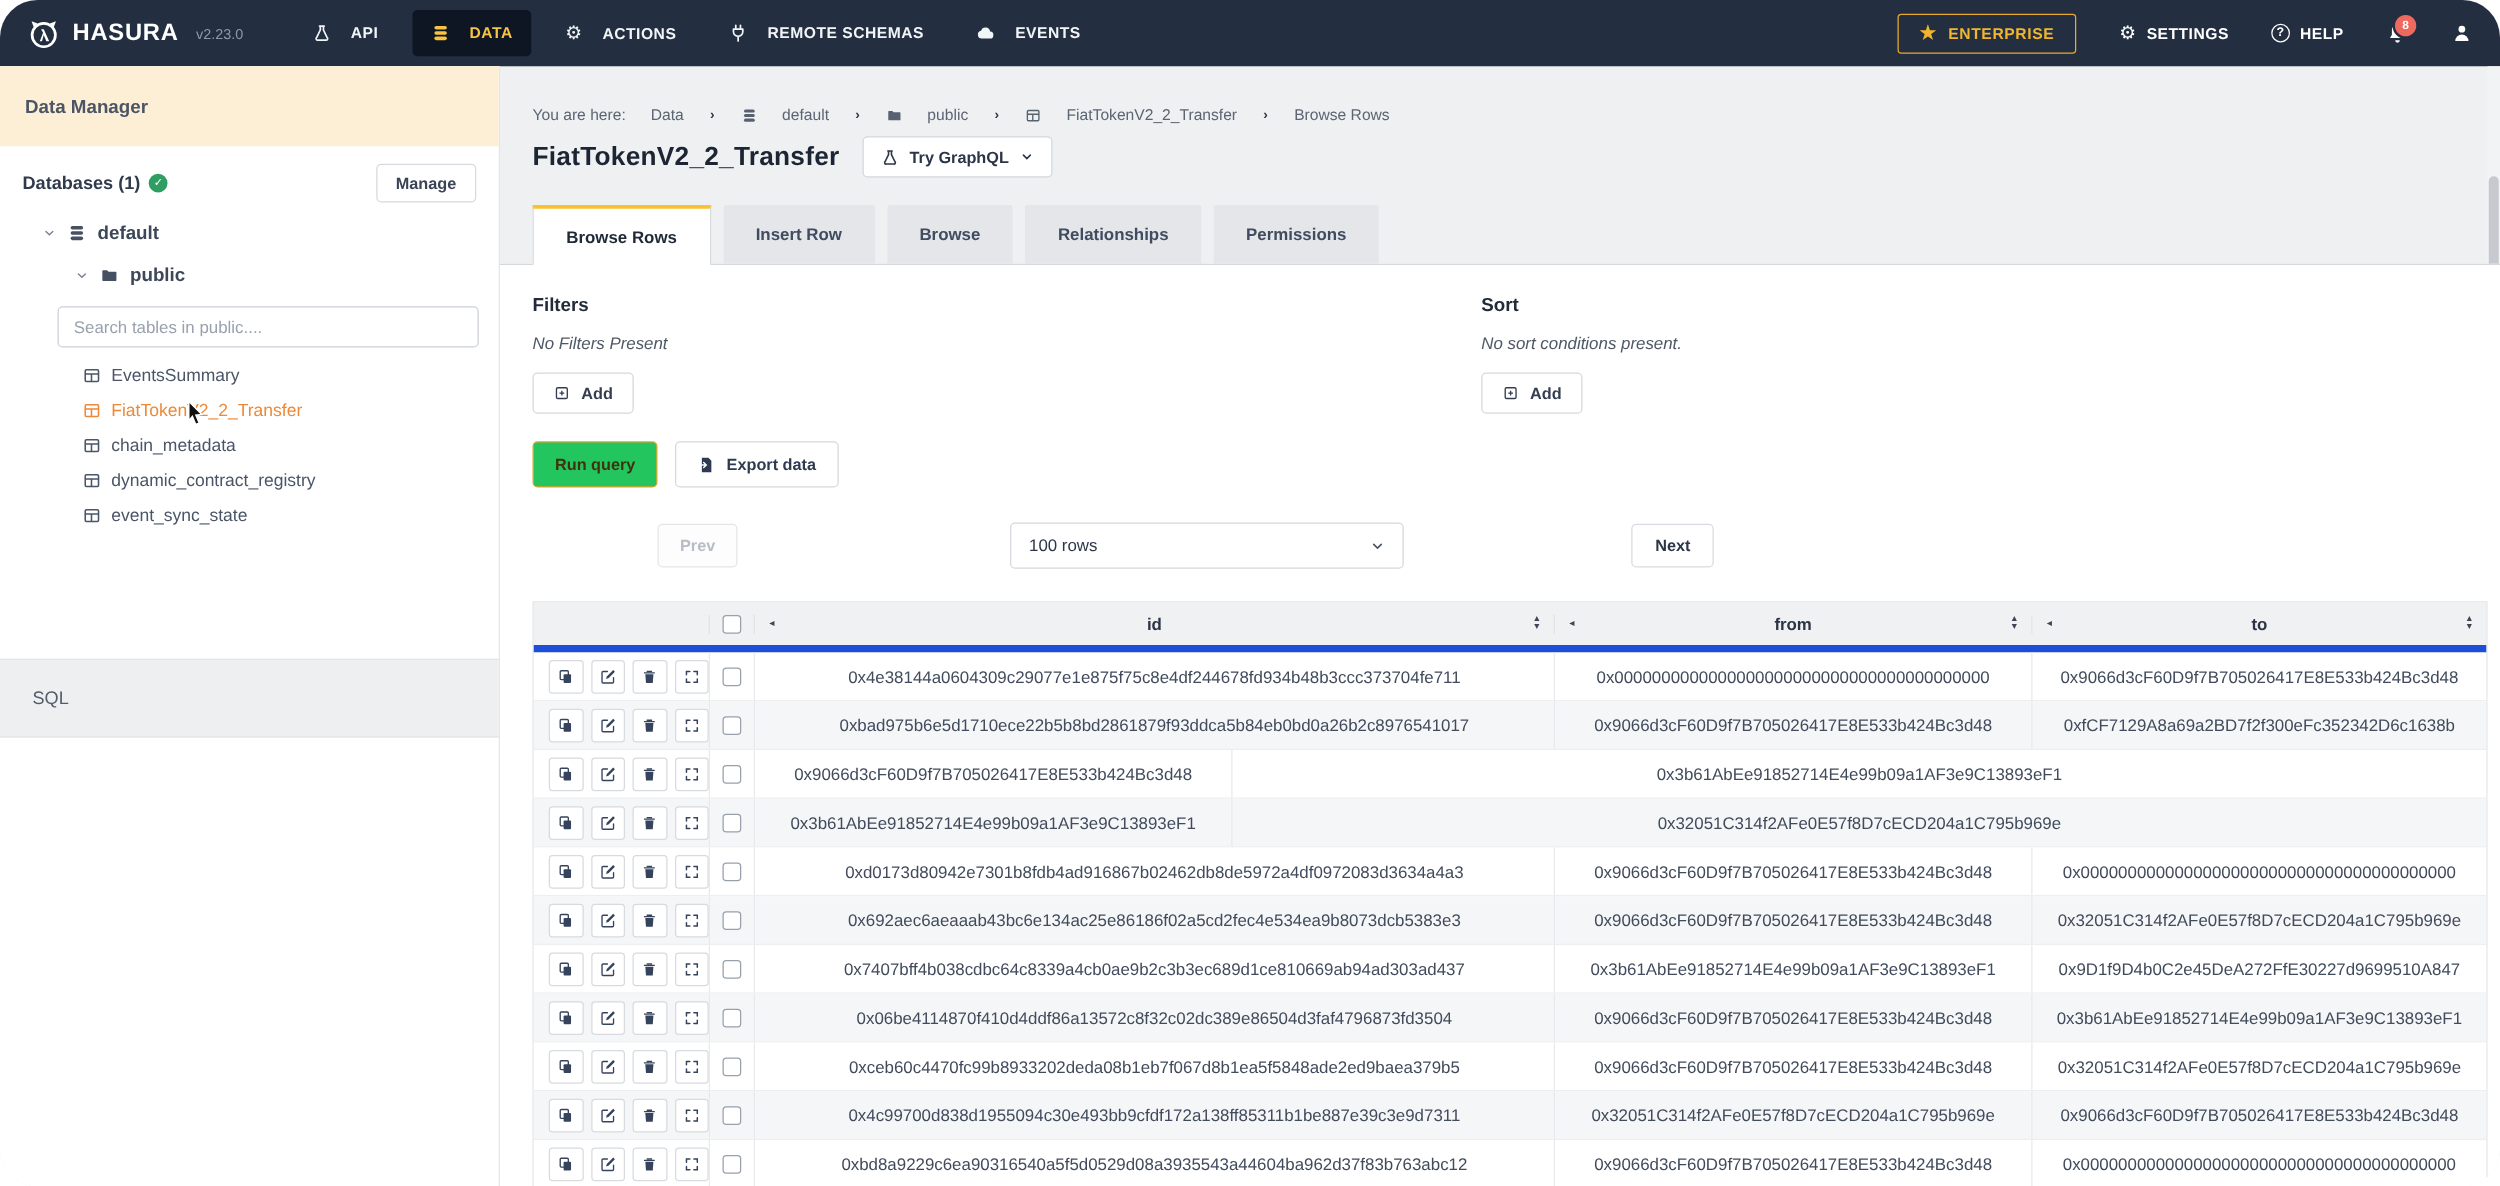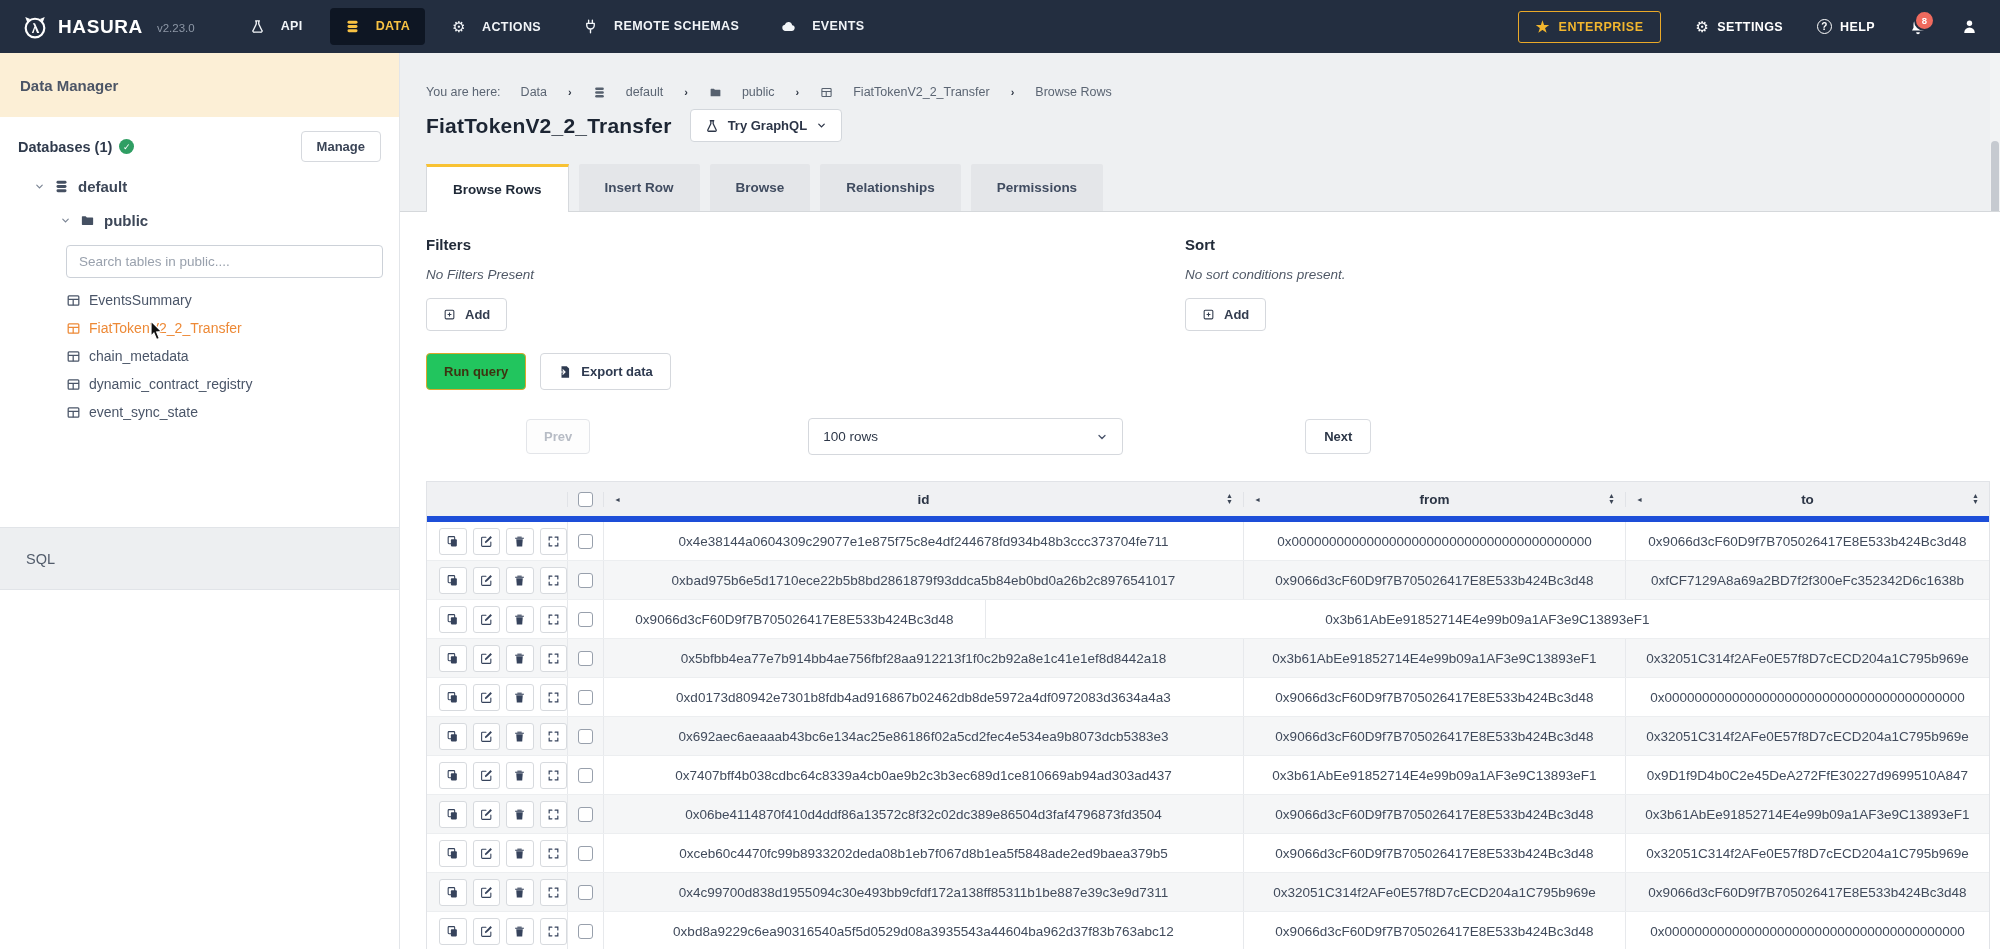--- a/index.html
+++ b/index.html
@@ -1,17 +1,17 @@
 <!DOCTYPE html>
 <html><head>
 <meta charset="utf-8">
 <style>
   html,body{margin:0;padding:0;}
   #screen{position:relative;width:2000px;height:949px;overflow:hidden;background:#eef0f2;
-    font-family:"Liberation Sans","DejaVu Sans",sans-serif;color:#2d3748;}
+    font-family:"Liberation Sans","DejaVu Sans",sans-serif;color:#2d3748;border-radius:30px;}
   svg{display:block;}
 
   
   .topnav{position:absolute;top:0;left:0;width:100%;height:53px;background:#232e40;
     display:flex;align-items:center;padding:0 22px;box-sizing:border-box;}
   .logo-block{display:flex;align-items:center;gap:10px;margin-right:40px;}
   .brand{color:#fff;font-size:19px;font-weight:bold;letter-spacing:.6px;}
   .version{color:#8d97a6;font-size:11.5px;margin-left:4px;margin-top:3px;}
   .nav-items{display:flex;align-items:center;gap:12px;}
   .nav-item{display:flex;align-items:flex-start;gap:16px;color:#f2f5f8;font-size:12.5px;font-weight:bold;
@@ -43,21 +43,21 @@
   .db-label{display:flex;align-items:center;gap:7px;font-size:14.5px;font-weight:bold;color:#2f3a4c;}
   .check-badge{width:15px;height:15px;background:#2f9e63;border-radius:50%;color:#fff;font-size:9px;
     font-weight:bold;display:flex;align-items:center;justify-content:center;}
   .manage-btn{margin-left:auto;background:#fff;border:1px solid #d6d9de;border-radius:4px;padding:7px 15px;
     font-size:13px;font-weight:bold;color:#3a4456;cursor:pointer;}
   .tree-row{display:flex;align-items:center;gap:9px;font-size:15px;font-weight:bold;color:#3d4758;height:32px;cursor:pointer;}
   .tree-row.lvl1{padding-left:34px;margin-top:8px;}
   .tree-row.lvl2{padding-left:60px;margin-top:2px;}
   .tree-row .chev{width:11px;height:11px;color:#7a8494;}
   .tree-row .node-icon{width:15px;height:15px;color:#455062;}
-  .search-wrap{margin:9px 16px 8px 66px;}
+  .search-wrap{margin:9px 16px 8px 46px;}
   .search-wrap input{width:100%;box-sizing:border-box;height:33px;border:1px solid #ccd1d8;border-radius:4px;
     padding:0 12px;font-size:13.5px;color:#333;font-family:inherit;outline:none;background:#fff;}
   .search-wrap input::placeholder{color:#99a1ad;}
   .table-list{margin-top:4px;}
   .table-item{display:flex;align-items:center;gap:8px;padding:6px 0 6px 66px;color:#4a5568;font-size:14px;cursor:pointer;}
   .table-item svg{width:15px;height:15px;flex:none;}
   .table-item.active{color:#ed8936;}
   .sql-bar{position:absolute;top:474px;left:0;right:0;height:61px;background:#edeff1;border-top:1px solid #e1e4e8;
     border-bottom:1px solid #e1e4e8;display:flex;align-items:center;padding-left:26px;font-size:14.5px;color:#525c6b;cursor:pointer;}
 
@@ -621,21 +621,20 @@
       </button>
       <button class="abtn">
         <svg viewBox="0 0 24 24" fill="none" stroke="currentColor" stroke-width="2.2" stroke-linecap="round">
                     <path d="M4 9V4h5M20 9V4h-5M4 15v5h5M20 15v5h-5"></path>
                   </svg>
       </button>
     </div>
     <div class="cell col-check">
       <span class="cbx"></span>
     </div>
-    <div class="cell col-id c-id">0x5bfbb4ea77e7b914bb4ae756fbf28aa912213f1f0c2b92a8e1c41e1ef8d8442a18</div>
     <div class="cell col-from c-from">0x3b61AbEe91852714E4e99b09a1AF3e9C13893eF1</div>
     <div class="cell col-to c-to">0x32051C314f2AFe0E57f8D7cECD204a1C795b969e</div>
   </div>
 
   <div class="trow">
     <div class="cell col-actions">
       <button class="abtn">
         <svg viewBox="0 0 24 24">
                     <rect x="4" y="3" width="12" height="13" rx="1.5" fill="none" stroke="currentColor" stroke-width="2"></rect>
                     <rect x="9" y="8" width="11" height="13" rx="1.5" fill="currentColor"></rect>

